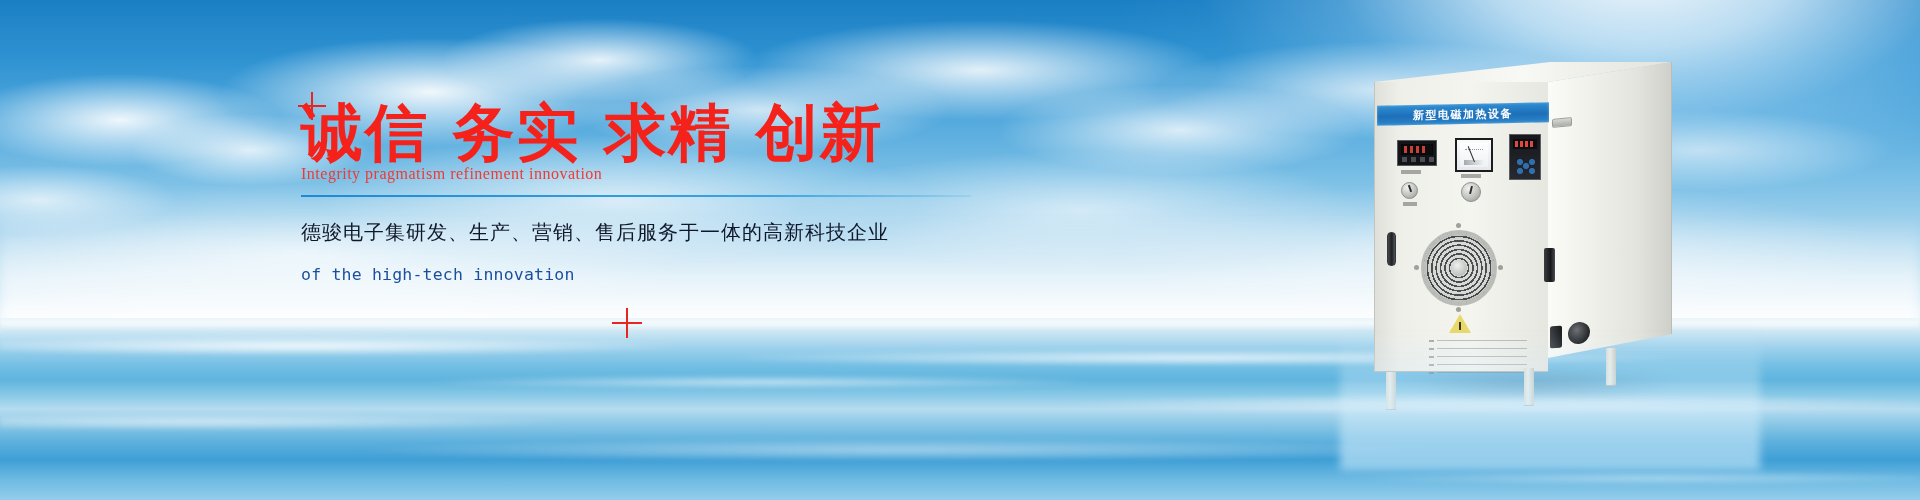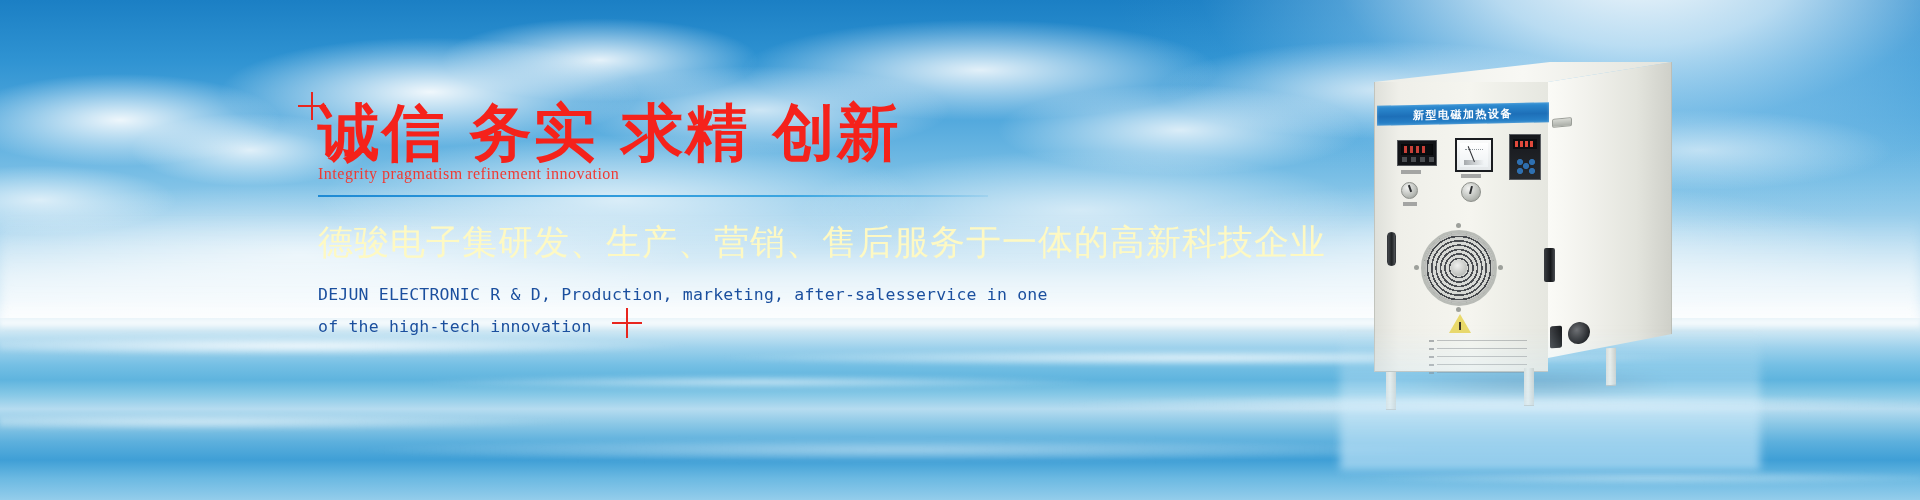--- a/index.html
+++ b/index.html
@@ -91,21 +91,21 @@
     pointer-events:none;
   }
   .horizon-glow {
     position:absolute; left:0; top:300px; width:1920px; height:46px;
     background:linear-gradient(to bottom, rgba(255,255,255,0) 0%, rgba(255,255,255,0.75) 55%, rgba(255,255,255,0) 100%);
     filter:blur(5px);
     pointer-events:none;
   }
 
   
-  .copy { position:absolute; left:318px; top:100px; width:700px; }
+  .copy { position:absolute; left:301px; top:100px; width:700px; }
 
   .headline {
     font-family:"DejaVu Sans", sans-serif;
     font-weight:bold;
     font-size:62px;
     line-height:1.05;
     color:#f5221b;
     letter-spacing:2px;
     white-space:nowrap;
   }
@@ -120,23 +120,23 @@
 
   .divider {
     margin-top:12px;
     width:670px; height:2px;
     background:linear-gradient(to right, #1f8ad4 0%, #3ba5e0 70%, rgba(59,165,224,0.15) 100%);
   }
 
   .subhead-cn {
     margin-top:22px;
     font-family:"DejaVu Serif", serif;
-    font-size:35px;
+    font-size:20px;
     letter-spacing:1px;
-    color:#fef9c3;
+    color:#0f172a;
     white-space:nowrap;
   }
 
   .subhead-en {
     margin-top:13px;
     font-family:"DejaVu Sans Mono", monospace;
     font-size:16.5px;
     line-height:1.95;
     letter-spacing:0.2px;
     color:#1b4f9e;
@@ -391,21 +391,20 @@
   <div class="copy">
     <div class="headline">诚信 务实 求精 创新</div>
 
     <div class="headline-en">Integrity  pragmatism  refinement  innovation</div>
 
     <div class="divider"></div>
 
     <div class="subhead-cn">德骏电子集研发、生产、营销、售后服务于一体的高新科技企业</div>
 
     <div class="subhead-en">
-      <div>DEJUN ELECTRONIC R &amp; D, Production, marketing, after-salesservice in one</div>
       <div>of the high-tech innovation</div>
     </div>
   </div>
 
   <div class="machine">
     <div class="mach-shadow"></div>
 
     <div class="body-top"></div>
     <div class="body-side">
       <div class="vent-mask-top"></div>

